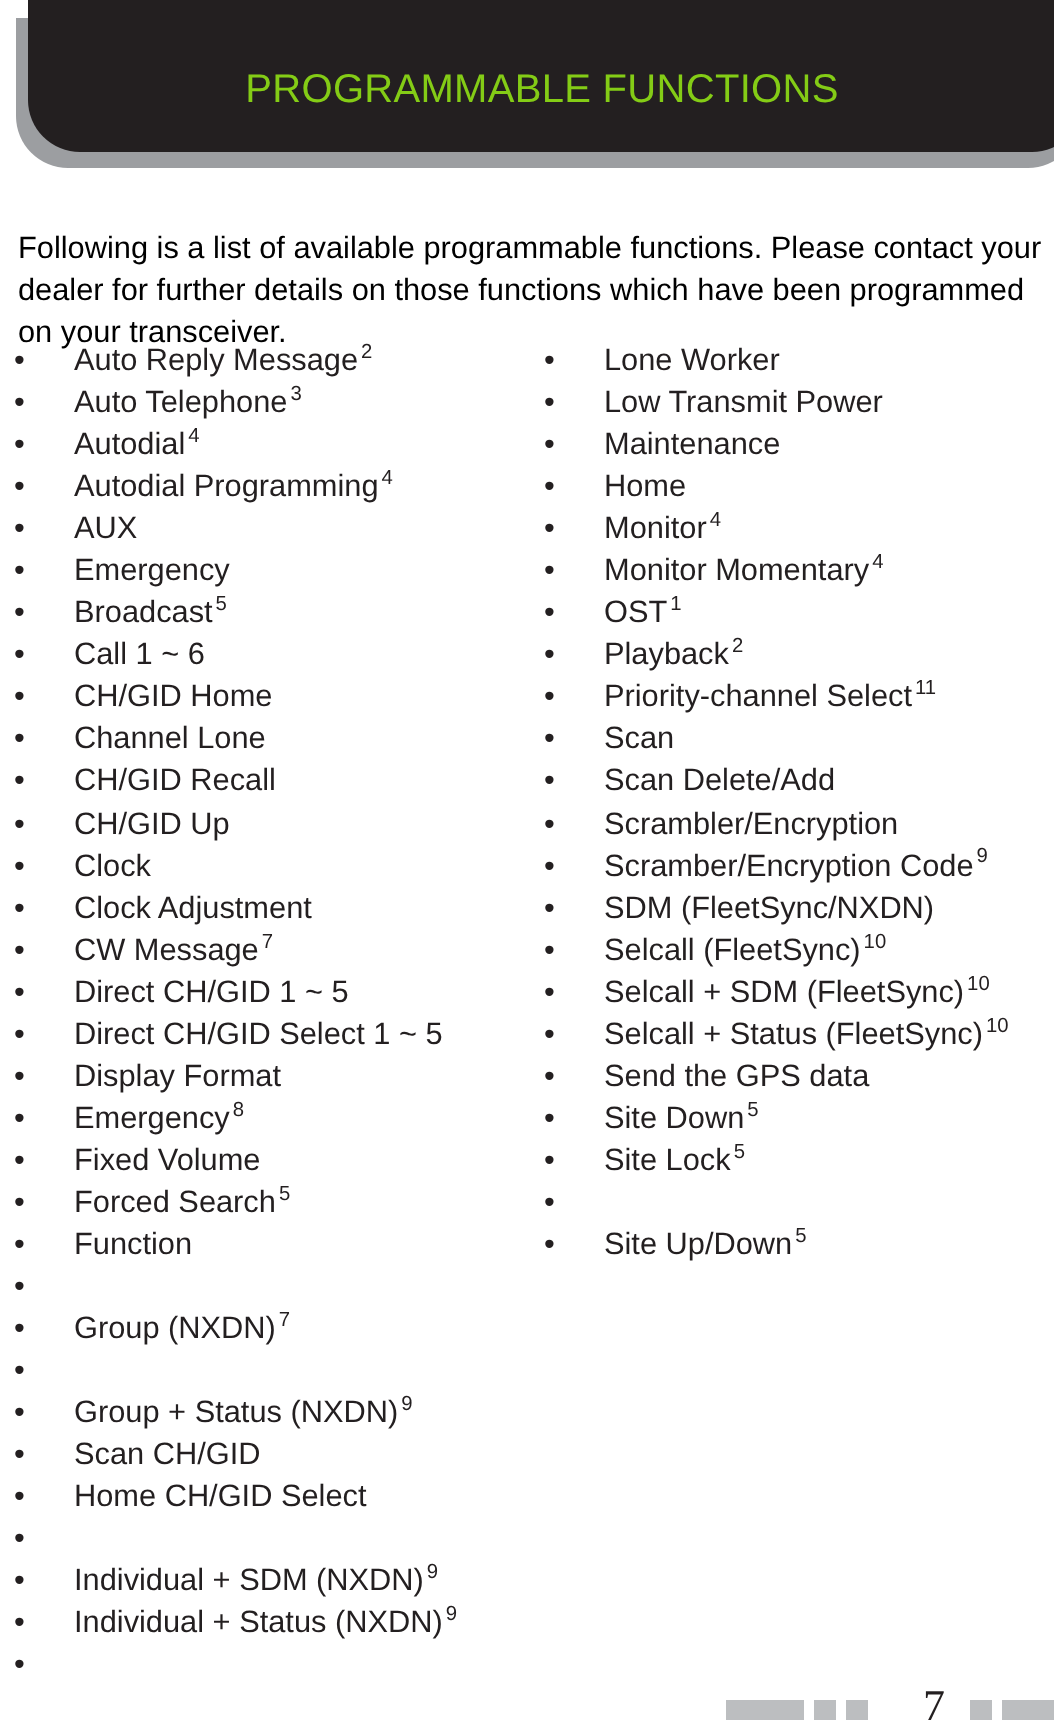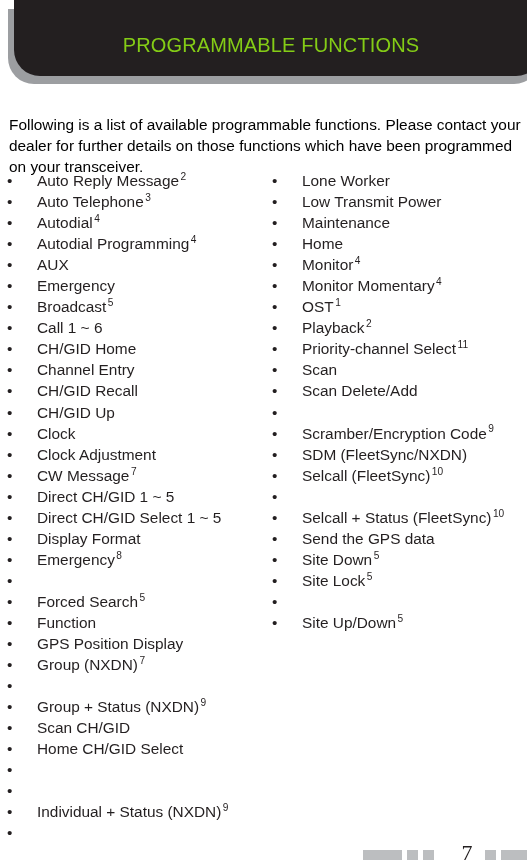--- a/index.html
+++ b/index.html
@@ -153,61 +153,61 @@
 <div class="function-column" id="function-column-left">
     <div class="function-item"><span class="function-bullet">•</span><span class="function-label">Auto Reply Message<sup>2</sup></span></div>
     <div class="function-item"><span class="function-bullet">•</span><span class="function-label">Auto Telephone<sup>3</sup></span></div>
     <div class="function-item"><span class="function-bullet">•</span><span class="function-label">Autodial<sup>4</sup></span></div>
     <div class="function-item"><span class="function-bullet">•</span><span class="function-label">Autodial Programming<sup>4</sup></span></div>
     <div class="function-item"><span class="function-bullet">•</span><span class="function-label">AUX</span></div>
     <div class="function-item"><span class="function-bullet">•</span><span class="function-label">Emergency</span></div>
     <div class="function-item"><span class="function-bullet">•</span><span class="function-label">Broadcast<sup>5</sup></span></div>
     <div class="function-item"><span class="function-bullet">•</span><span class="function-label">Call 1 ~ 6</span></div>
     <div class="function-item"><span class="function-bullet">•</span><span class="function-label">CH/GID Home</span></div>
-    <div class="function-item"><span class="function-bullet">•</span><span class="function-label">Channel Entry</span></div>
+    <div class="function-item"><span class="function-bullet">•</span><span class="function-label">Channel Lone</span></div>
     <div class="function-item"><span class="function-bullet">•</span><span class="function-label">CH/GID Recall</span></div>
     <div class="function-item"><span class="function-bullet">•</span><span class="function-label">CH/GID Up</span></div>
     <div class="function-item"><span class="function-bullet">•</span><span class="function-label">Clock</span></div>
     <div class="function-item"><span class="function-bullet">•</span><span class="function-label">Clock Adjustment</span></div>
     <div class="function-item"><span class="function-bullet">•</span><span class="function-label">CW Message<sup>7</sup></span></div>
     <div class="function-item"><span class="function-bullet">•</span><span class="function-label">Direct CH/GID 1 ~ 5</span></div>
     <div class="function-item"><span class="function-bullet">•</span><span class="function-label">Direct CH/GID Select 1 ~ 5</span></div>
     <div class="function-item"><span class="function-bullet">•</span><span class="function-label">Display Format</span></div>
     <div class="function-item"><span class="function-bullet">•</span><span class="function-label">Emergency<sup>8</sup></span></div>
-    <div class="function-item"><span class="function-bullet">•</span></div>
+    <div class="function-item"><span class="function-bullet">•</span><span class="function-label">Fixed Volume</span></div>
     <div class="function-item"><span class="function-bullet">•</span><span class="function-label">Forced Search<sup>5</sup></span></div>
     <div class="function-item"><span class="function-bullet">•</span><span class="function-label">Function</span></div>
-    <div class="function-item"><span class="function-bullet">•</span><span class="function-label">GPS Position Display</span></div>
+    <div class="function-item"><span class="function-bullet">•</span></div>
     <div class="function-item"><span class="function-bullet">•</span><span class="function-label">Group (NXDN)<sup>7</sup></span></div>
     <div class="function-item"><span class="function-bullet">•</span></div>
     <div class="function-item"><span class="function-bullet">•</span><span class="function-label">Group + Status (NXDN)<sup>9</sup></span></div>
     <div class="function-item"><span class="function-bullet">•</span><span class="function-label">Scan CH/GID</span></div>
     <div class="function-item"><span class="function-bullet">•</span><span class="function-label">Home CH/GID Select</span></div>
     <div class="function-item"><span class="function-bullet">•</span></div>
-    <div class="function-item"><span class="function-bullet">•</span></div>
+    <div class="function-item"><span class="function-bullet">•</span><span class="function-label">Individual + SDM (NXDN)<sup>9</sup></span></div>
     <div class="function-item"><span class="function-bullet">•</span><span class="function-label">Individual + Status (NXDN)<sup>9</sup></span></div>
     <div class="function-item"><span class="function-bullet">•</span></div>
   </div>
 <div class="function-column" id="function-column-right">
     <div class="function-item"><span class="function-bullet">•</span><span class="function-label">Lone Worker</span></div>
     <div class="function-item"><span class="function-bullet">•</span><span class="function-label">Low Transmit Power</span></div>
     <div class="function-item"><span class="function-bullet">•</span><span class="function-label">Maintenance</span></div>
     <div class="function-item"><span class="function-bullet">•</span><span class="function-label">Home</span></div>
     <div class="function-item"><span class="function-bullet">•</span><span class="function-label">Monitor<sup>4</sup></span></div>
     <div class="function-item"><span class="function-bullet">•</span><span class="function-label">Monitor Momentary<sup>4</sup></span></div>
     <div class="function-item"><span class="function-bullet">•</span><span class="function-label">OST<sup>1</sup></span></div>
     <div class="function-item"><span class="function-bullet">•</span><span class="function-label">Playback<sup>2</sup></span></div>
     <div class="function-item"><span class="function-bullet">•</span><span class="function-label">Priority-channel Select<sup>11</sup></span></div>
     <div class="function-item"><span class="function-bullet">•</span><span class="function-label">Scan</span></div>
     <div class="function-item"><span class="function-bullet">•</span><span class="function-label">Scan Delete/Add</span></div>
-    <div class="function-item"><span class="function-bullet">•</span></div>
+    <div class="function-item"><span class="function-bullet">•</span><span class="function-label">Scrambler/Encryption</span></div>
     <div class="function-item"><span class="function-bullet">•</span><span class="function-label">Scramber/Encryption Code<sup>9</sup></span></div>
     <div class="function-item"><span class="function-bullet">•</span><span class="function-label">SDM (FleetSync/NXDN)</span></div>
     <div class="function-item"><span class="function-bullet">•</span><span class="function-label">Selcall (FleetSync)<sup>10</sup></span></div>
-    <div class="function-item"><span class="function-bullet">•</span></div>
+    <div class="function-item"><span class="function-bullet">•</span><span class="function-label">Selcall + SDM (FleetSync)<sup>10</sup></span></div>
     <div class="function-item"><span class="function-bullet">•</span><span class="function-label">Selcall + Status (FleetSync)<sup>10</sup></span></div>
     <div class="function-item"><span class="function-bullet">•</span><span class="function-label">Send the GPS data</span></div>
     <div class="function-item"><span class="function-bullet">•</span><span class="function-label">Site Down<sup>5</sup></span></div>
     <div class="function-item"><span class="function-bullet">•</span><span class="function-label">Site Lock<sup>5</sup></span></div>
     <div class="function-item"><span class="function-bullet">•</span></div>
     <div class="function-item"><span class="function-bullet">•</span><span class="function-label">Site Up/Down<sup>5</sup></span></div>
   </div>
 
 <div id="page-footer">
   <div class="footer-block" id="footer-block-1"></div>

